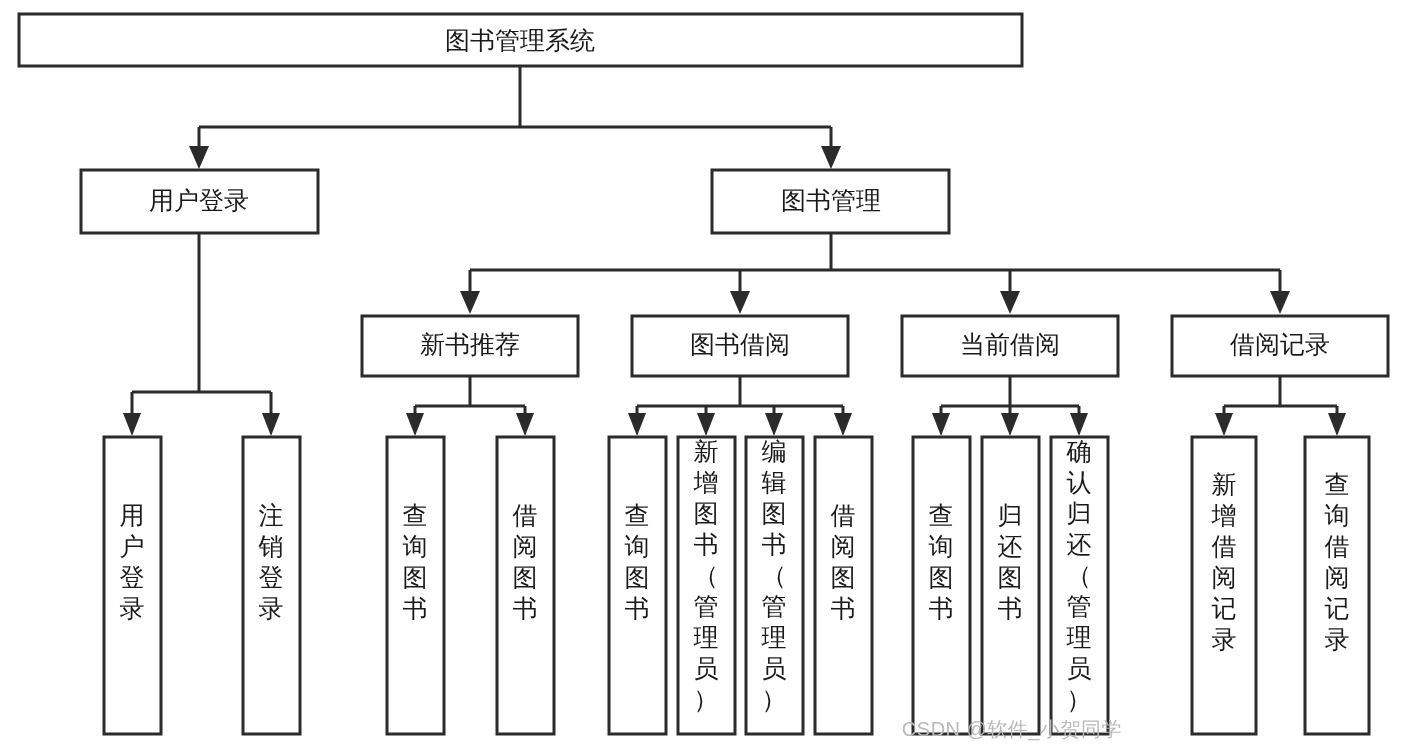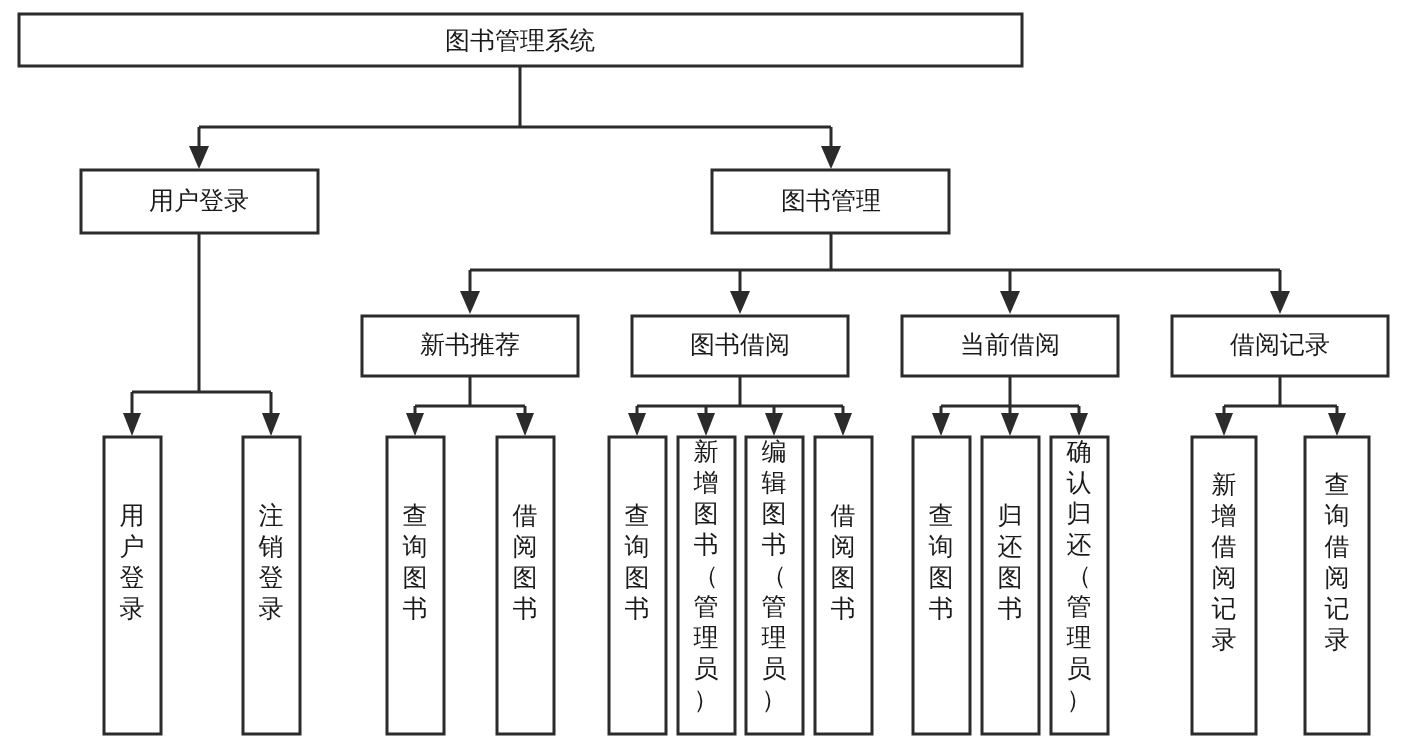--- a/index.html
+++ b/index.html
@@ -224,13 +224,14 @@
       <rect class="node-rect" x="1192" y="437" width="64" height="297"></rect>
       <text class="node-label-v" id="vt-11" x="1224" y="493"><tspan x="1224" y="493">新</tspan><tspan x="1224" y="524">增</tspan><tspan x="1224" y="555">借</tspan><tspan x="1224" y="586">阅</tspan><tspan x="1224" y="617">记</tspan><tspan x="1224" y="648">录</tspan></text>
     </g>
     <g>
       <rect class="node-rect" x="1305" y="437" width="64" height="297"></rect>
       <text class="node-label-v" id="vt-12" x="1337" y="493"><tspan x="1337" y="493">查</tspan><tspan x="1337" y="524">询</tspan><tspan x="1337" y="555">借</tspan><tspan x="1337" y="586">阅</tspan><tspan x="1337" y="617">记</tspan><tspan x="1337" y="648">录</tspan></text>
     </g>
 
   </svg>
 
+  <div class="watermark">CSDN @软件_小贺同学</div>
 </div>
 
 </body></html>

